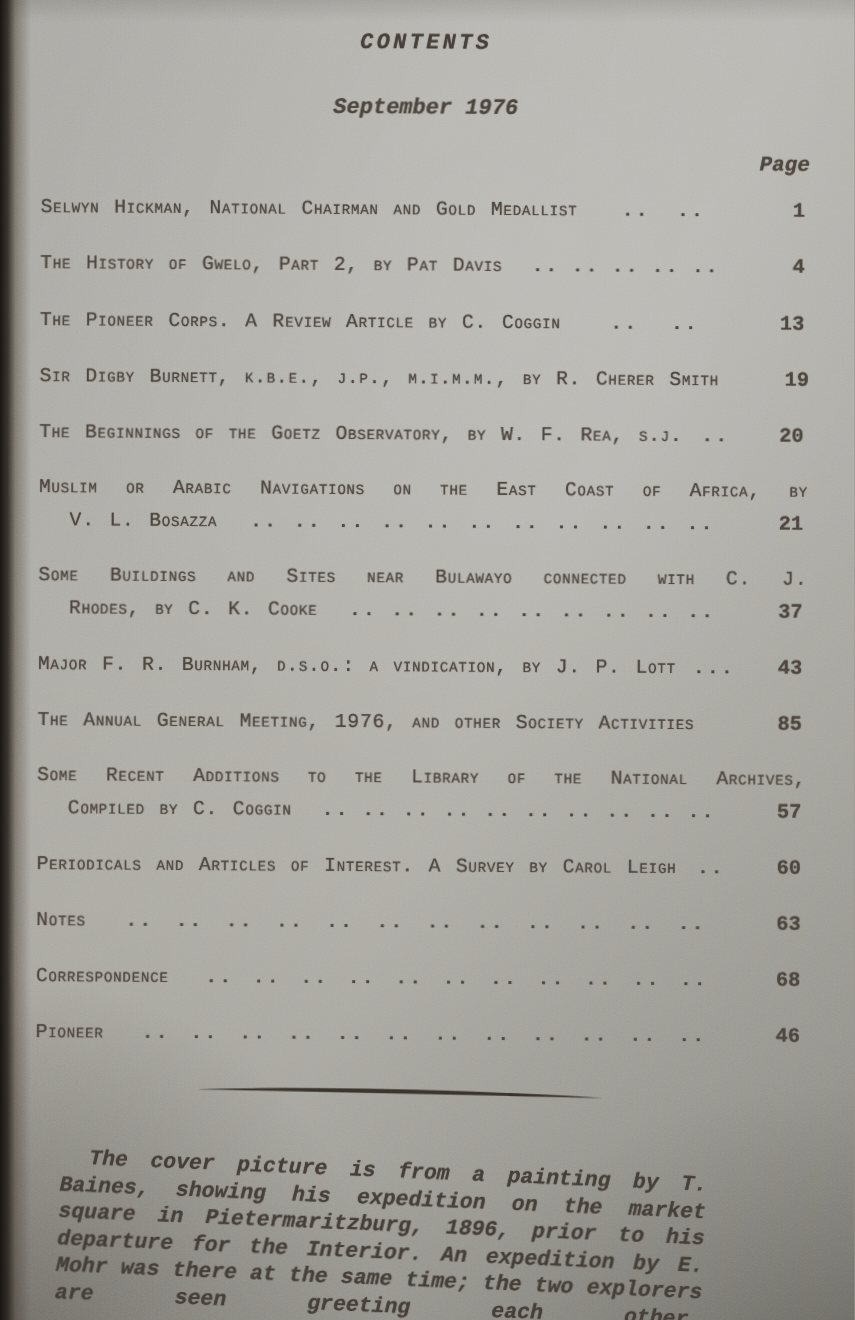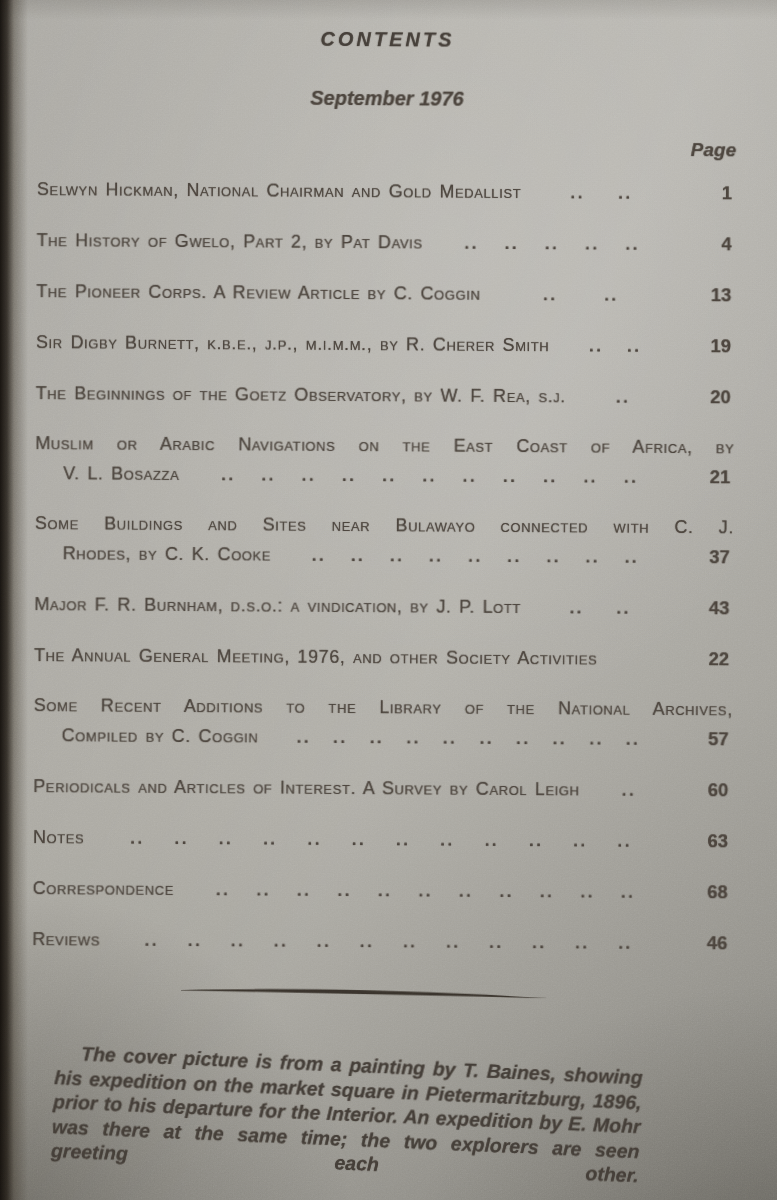--- a/index.html
+++ b/index.html
@@ -4,21 +4,21 @@
 <style>
   html, body {
     margin: 0; padding: 0;
     width: 777px; height: 1200px;
     overflow: hidden;
     background: #8d8b84;
   }
   .photo {
     position: relative;
     width: 777px; height: 1200px;
-    font-family: Liberation Sans, sans-serif;
+    font-family: Liberation Mono, monospace;
     color: #4b443d;
     background:
       linear-gradient(90deg, rgba(12,8,4,0.92) 0px, rgba(24,18,11,0.78) 7px, rgba(50,42,30,0.38) 14px, rgba(0,0,0,0) 28px),
       linear-gradient(180deg, rgba(30,26,20,0.12) 0px, rgba(0,0,0,0) 20px),
       radial-gradient(90% 70% at 58% 20%, rgba(255,255,255,0.09), rgba(0,0,0,0) 60%),
       radial-gradient(70% 45% at 2% 102%, rgba(25,22,16,0.34), rgba(0,0,0,0) 62%),
       radial-gradient(80% 40% at 100% 106%, rgba(25,22,16,0.20), rgba(0,0,0,0) 60%),
       linear-gradient(168deg, #b7b5af 0%, #b3b1ab 40%, #adaba4 62%, #a19f98 82%, #93918a 96%, #8d8b84 100%);
   }
   .sheen {
@@ -227,21 +227,21 @@
               <span>..</span>
               <span>..</span>
             </span>
             <span class="pg">43</span>
           </div>
         </div>
         <div class="entry">
           <div class="line">
             <span class="t">The Annual General Meeting, 1976, and other Society Activities</span>
             <span class="leaders"></span>
-            <span class="pg">22</span>
+            <span class="pg">85</span>
           </div>
         </div>
         <div class="entry">
           <div class="line justify"><span class="t">Some Recent Additions to the Library of the National Archives,</span></div>
           <div class="line cont">
             <span class="t">Compiled by C. Coggin</span>
             <span class="leaders">
               <span>..</span>
               <span>..</span>
               <span>..</span>
@@ -299,21 +299,21 @@
               <span>..</span>
               <span>..</span>
               <span>..</span>
               <span>..</span>
             </span>
             <span class="pg">68</span>
           </div>
         </div>
         <div class="entry">
           <div class="line">
-            <span class="t">Reviews</span>
+            <span class="t">Pioneer</span>
             <span class="leaders">
               <span>..</span>
               <span>..</span>
               <span>..</span>
               <span>..</span>
               <span>..</span>
               <span>..</span>
               <span>..</span>
               <span>..</span>
               <span>..</span>

